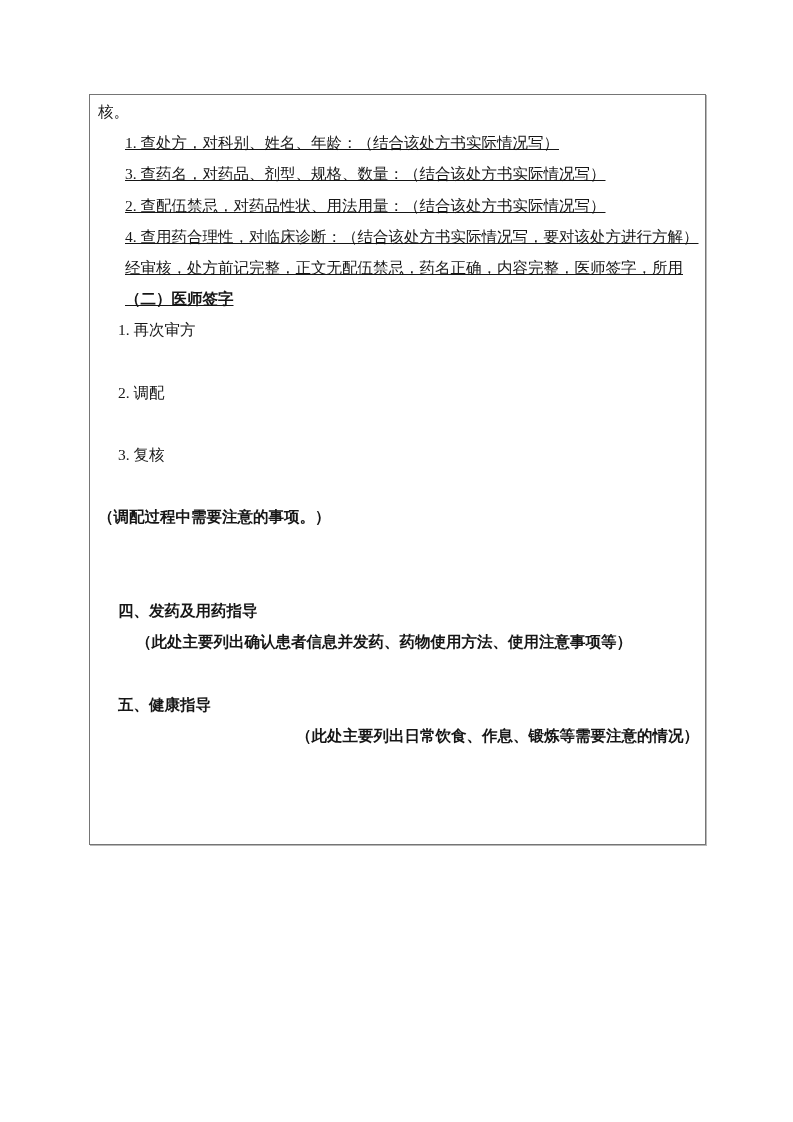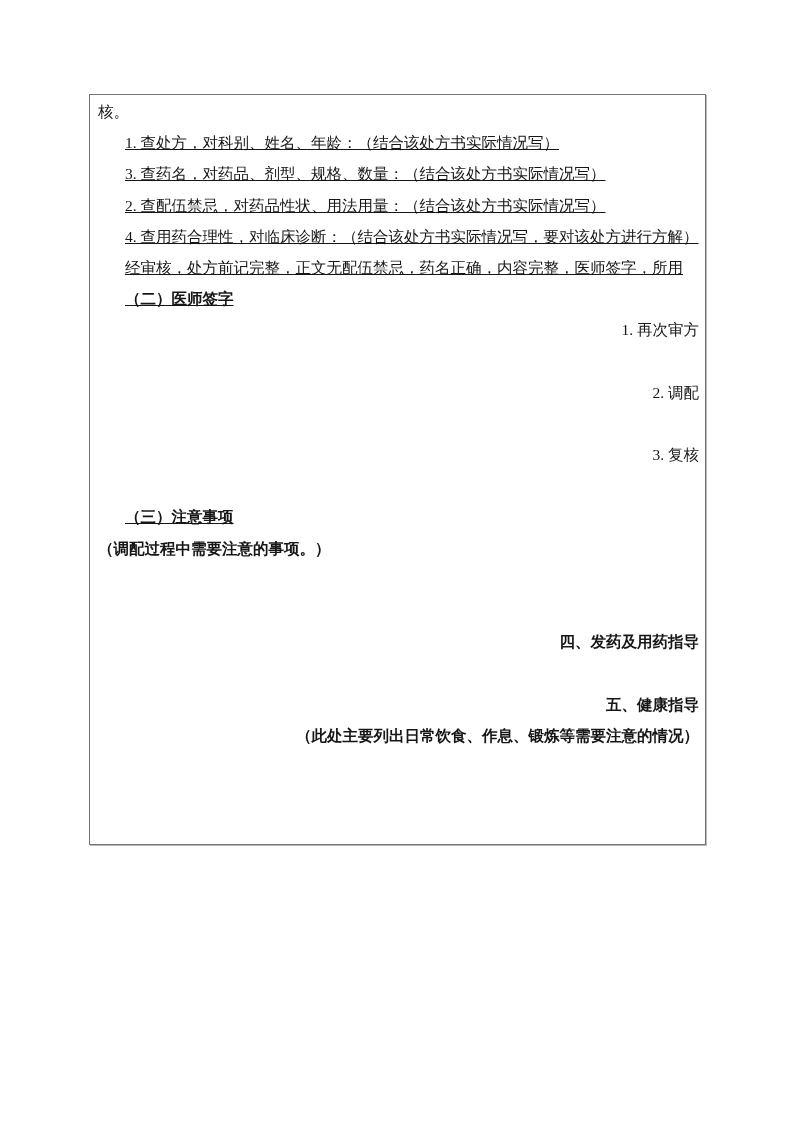--- a/index.html
+++ b/index.html
@@ -29,21 +29,21 @@
     background: #ffffff;
   }
   .line {
     height: 31.2px;
     line-height: 31.2px;
     font-size: 15.5px;
     white-space: nowrap;
   }
   .b   { font-weight: bold; }
   .i-a { padding-left: 27px; text-decoration: underline; }  
-  .i-b { padding-left: 20px; text-align: right; }  
+  .i-b { padding-left: 20px; }  
   .i-c { padding-left: 38px; }  
   .i-d { padding-left: 93px; text-align: right; }  
 </style>
 </head>
 <body>
 
 <div class="page">
   <div class="doc-box">
 
     <div class="line">核。</div>
@@ -52,24 +52,24 @@
     <div class="line i-a">2. 查配伍禁忌，对药品性状、用法用量：（结合该处方书实际情况写）</div>
     <div class="line i-a">4. 查用药合理性，对临床诊断：（结合该处方书实际情况写，要对该处方进行方解）</div>
     <div class="line i-a">经审核，处方前记完整，正文无配伍禁忌，药名正确，内容完整，医师签字，所用</div>
     <div class="line i-a b">（二）医师签字</div>
     <div class="line i-b">1. 再次审方</div>
     <div class="line"></div>
     <div class="line i-b">2. 调配</div>
     <div class="line"></div>
     <div class="line i-b">3. 复核</div>
     <div class="line"></div>
-    <div class="line i-a b">（三）注意事项</div>
     <div class="line b">（调配过程中需要注意的事项。）</div>
     <div class="line"></div>
     <div class="line"></div>
     <div class="line i-b b">四、发药及用药指导</div>
+    <div class="line i-c b">（此处主要列出确认患者信息并发药、药物使用方法、使用注意事项等）</div>
     <div class="line"></div>
     <div class="line i-b b">五、健康指导</div>
     <div class="line i-d b">（此处主要列出日常饮食、作息、锻炼等需要注意的情况）</div>
     <div class="line"></div>
 
   </div>
 </div>
 
 </body></html>

